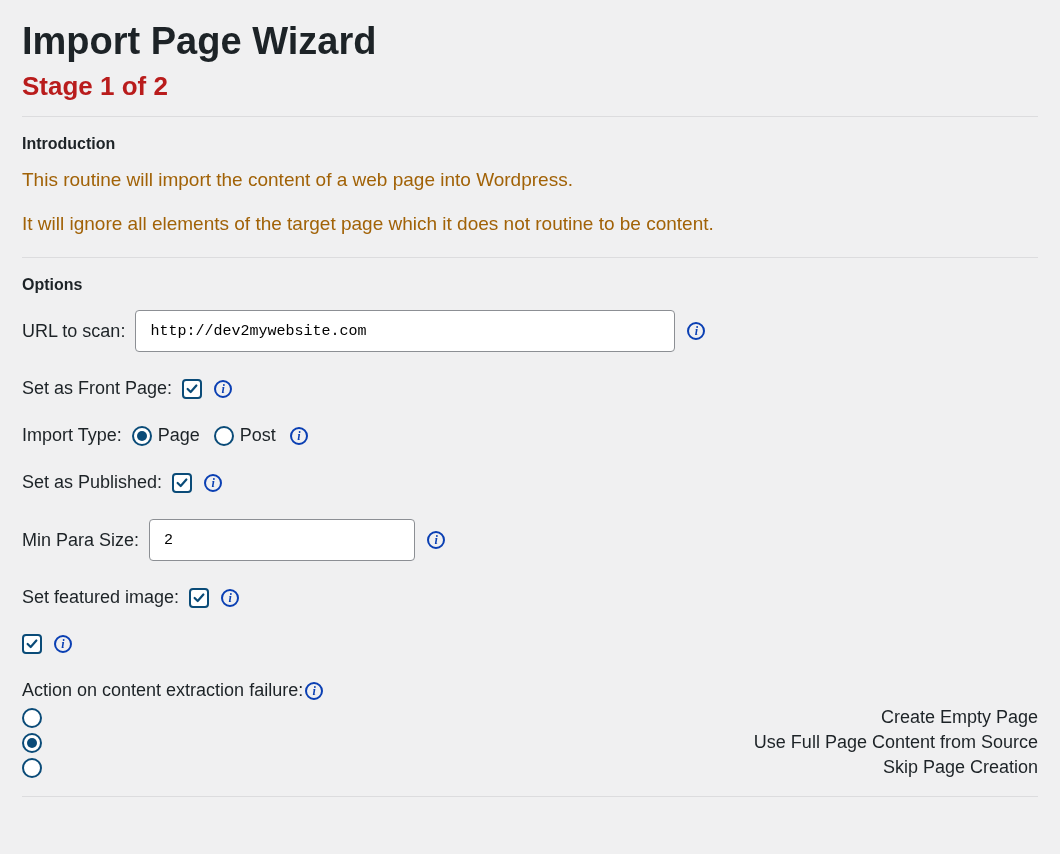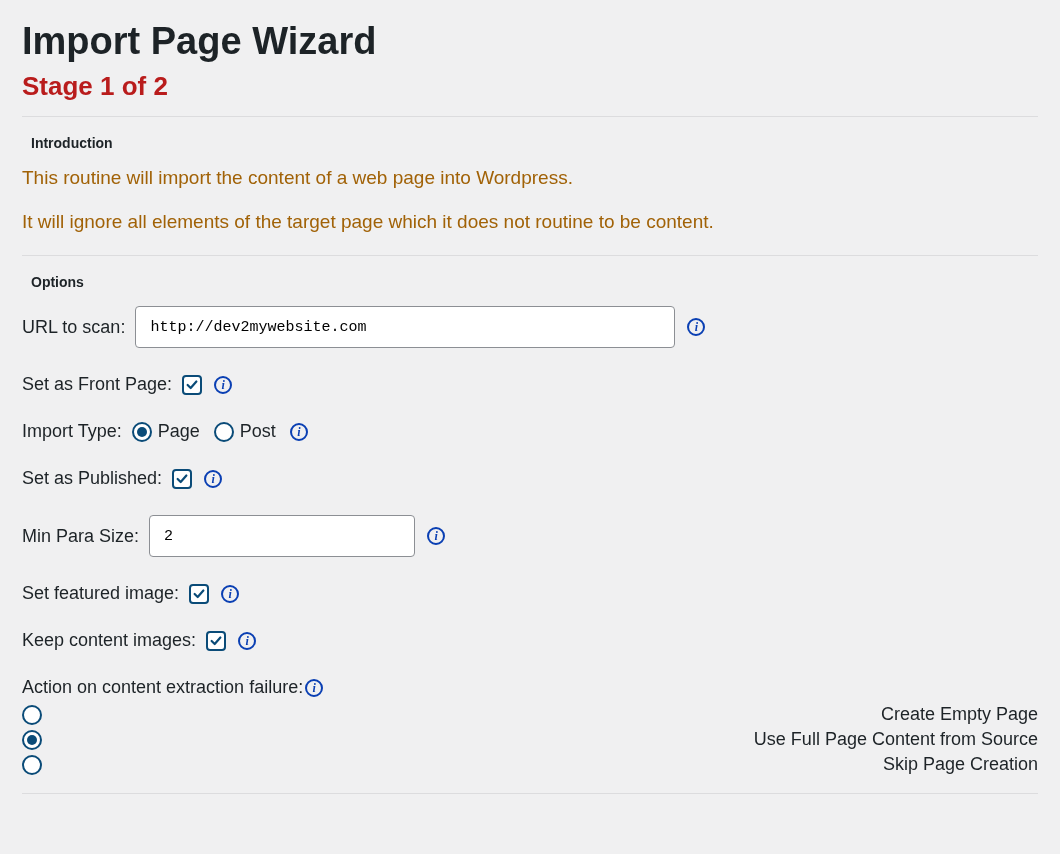--- a/index.html
+++ b/index.html
@@ -25,23 +25,23 @@
     font-weight: 600;
     margin: 8px 0 14px 0;
     color: #b91c1c;
   }
   hr.sep {
     border: none;
     border-top: 1px solid #dcdcde;
     margin: 14px 0 18px 0;
   }
   h3.section-title {
-    font-size: 14px;
+    font-size: 16px;
     font-weight: 600;
-    margin: 0 0 16px 9px;
+    margin: 0 0 16px 0;
     color: #1d2327;
   }
   p.intro-line {
     font-size: 19px;
     margin: 0 0 22px 0;
     color: #a16207;
     font-weight: 400;
   }
   .field-row {
     display: flex;
@@ -212,21 +212,20 @@
     <span class="lbl">Set featured image:</span>
     <span class="checkbox">
       <svg width="14" height="14" viewBox="0 0 16 16">
         <path d="M3 8 L6.5 11.5 L13 4" fill="none" stroke="#0a4b78" stroke-width="2.5" stroke-linecap="round" stroke-linejoin="round"></path>
       </svg>
     </span>
     <span class="info"></span>
   </div>
 
   <div class="field-row">
-    <span class="lbl">Keep content images:</span>
     <span class="checkbox">
       <svg width="14" height="14" viewBox="0 0 16 16">
         <path d="M3 8 L6.5 11.5 L13 4" fill="none" stroke="#0a4b78" stroke-width="2.5" stroke-linecap="round" stroke-linejoin="round"></path>
       </svg>
     </span>
     <span class="info"></span>
   </div>
 
   <div class="action-row-label">
     <span class="lbl">Action on content extraction failure:</span>

